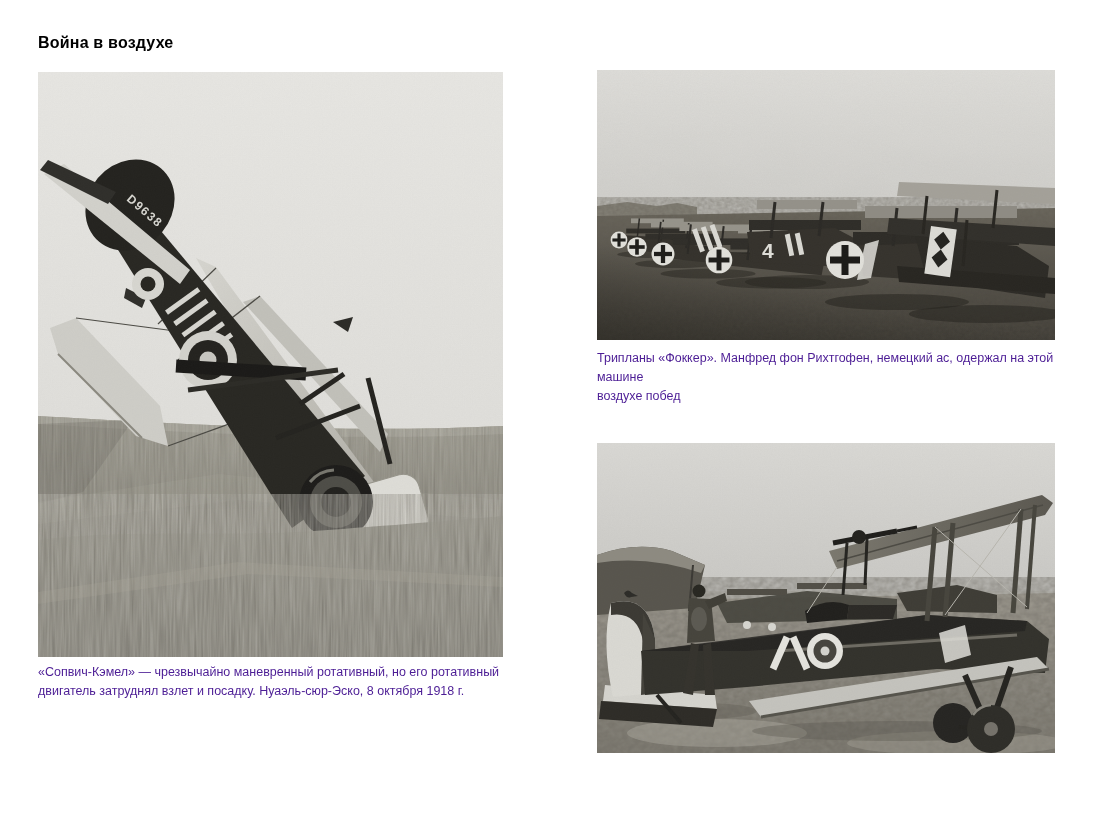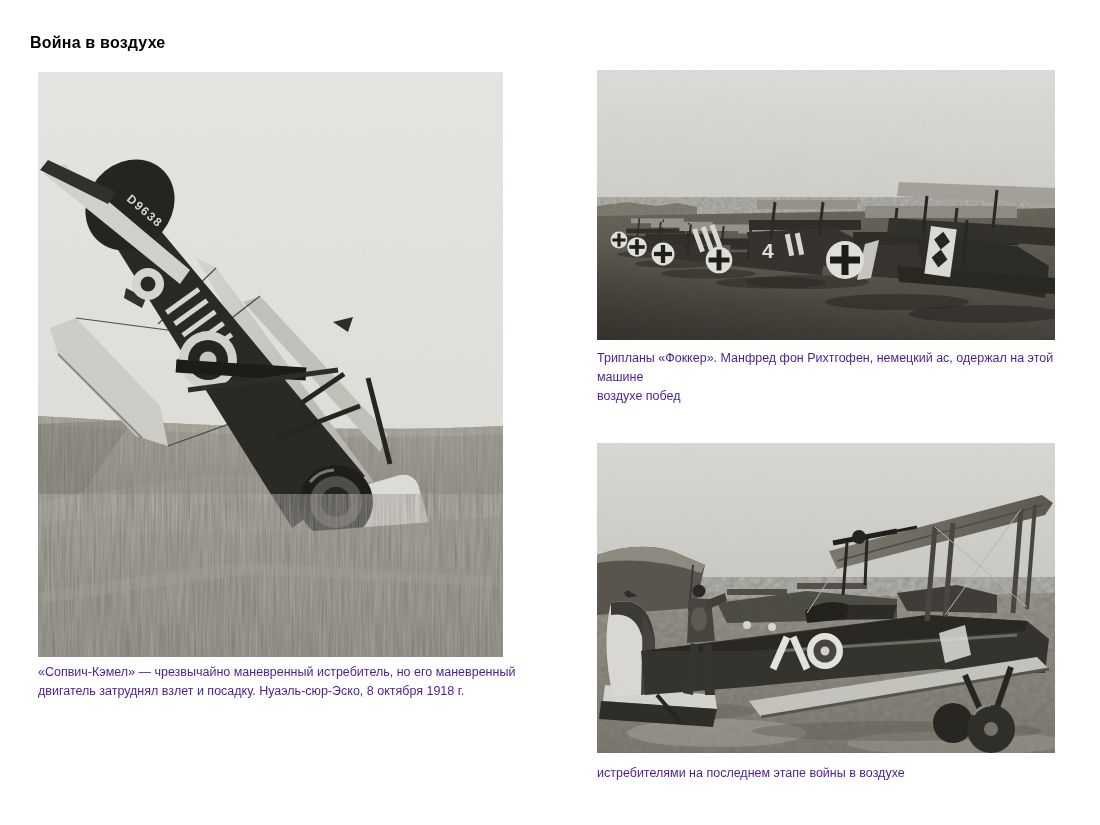--- a/index.html
+++ b/index.html
@@ -1,18 +1,18 @@
 <!DOCTYPE html>
 <html lang="ru"><head>
 <meta charset="utf-8">
 <style>
   html,body{margin:0;padding:0;background:#ffffff;}
   .page{position:relative;width:1100px;height:825px;background:#ffffff;overflow:hidden;
         font-family:"Liberation Sans", sans-serif;}
-  .page-title{position:absolute;left:30px;top:34px;margin:0;font-size:16px;font-weight:bold;
+  .page-title{position:absolute;left:38px;top:34px;margin:0;font-size:16px;font-weight:bold;
         color:#000;letter-spacing:.2px;}
   .photo{position:absolute;line-height:0;}
   .photo svg{display:block;}
   #photo-camel{left:38px;top:72px;width:465px;height:585px;}
   #photo-fokker{left:597px;top:70px;width:458px;height:270px;}
   #photo-se5a{left:597px;top:443px;width:458px;height:310px;}
   .caption{position:absolute;font-size:12.5px;line-height:19px;color:#4c1d95;}
   #cap-camel{left:38px;top:663px;width:478px;}
   #cap-fokker{left:597px;top:349px;width:488px;}
   #cap-se5a{left:597px;top:764px;width:488px;}
@@ -380,26 +380,25 @@
           <circle cx="394" cy="286" r="7" fill="#75726a"></circle>
           <path d="M376,272 A24,24 0 0 1 394,262" stroke="#8b887f" stroke-width="2.5" fill="none"></path>
         </g>
       </g>
 
       <rect x="0" y="0" width="458" height="310" filter="url(#grain3)" opacity=".08"></rect>
     </svg>
   </div>
 
   <figcaption class="caption" id="cap-camel">
-    <div>«Сопвич-Кэмел» — чрезвычайно маневренный истребитель, но его маневренный</div>
+    <div>«Сопвич-Кэмел» — чрезвычайно маневренный ротативный, но его ротативный</div>
     <div>двигатель затруднял взлет и посадку. Нуаэль-сюр-Эско, 8 октября 1918 г.</div>
   </figcaption>
 
   <figcaption class="caption" id="cap-fokker">
     <div>Трипланы «Фоккер». Манфред фон Рихтгофен, немецкий ас, одержал на этой машине</div>
     <div>воздухе побед</div>
   </figcaption>
 
   <figcaption class="caption" id="cap-se5a">
-    <div>истребителями на последнем этапе войны в воздухе</div>
   </figcaption>
 
 </div>
 
 </body></html>

